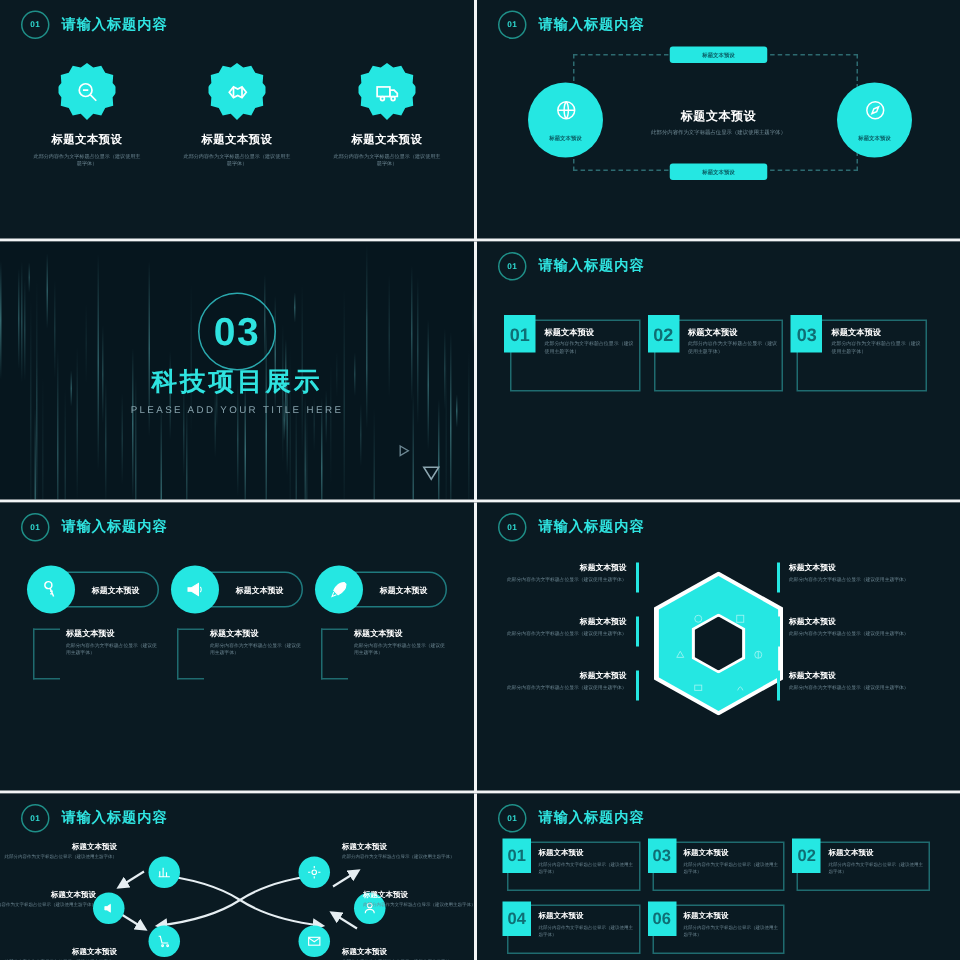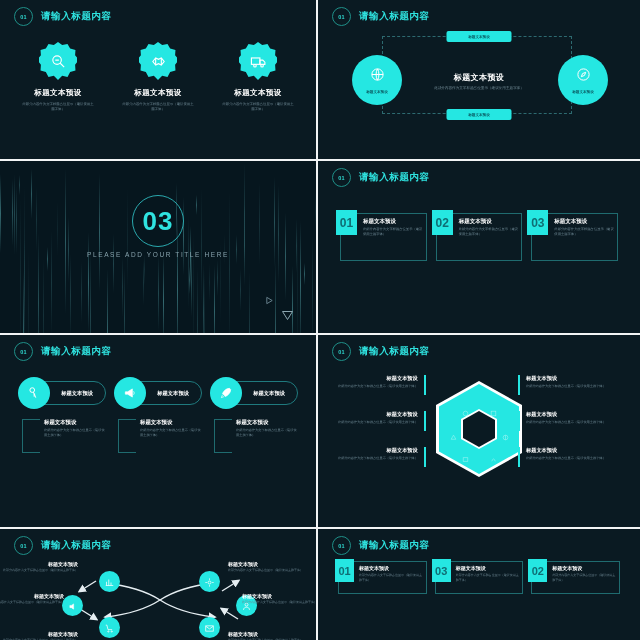--- a/index.html
+++ b/index.html
@@ -337,20 +337,21 @@
         <div class="s3-streak" style="left: 224px; top: 72.533px; height: 31.6209px; bottom: auto; background: linear-gradient(rgba(60, 200, 210, 0), rgba(120, 230, 235, 0.06), rgba(60, 200, 210, 0));"></div>
         <div class="s3-streak" style="left: 304px; top: 101.92px; height: 21.704px; bottom: auto; background: linear-gradient(rgba(60, 200, 210, 0), rgba(120, 230, 235, 0.34), rgba(60, 200, 210, 0));"></div>
         <div class="s3-streak" style="left: 14px; top: 12.6089px; height: 81.3645px; bottom: auto; background: linear-gradient(rgba(60, 200, 210, 0), rgba(120, 230, 235, 0.23), rgba(60, 200, 210, 0));"></div>
         <div class="s3-streak" style="left: 16px; top: 25.2787px; height: 67.8877px; bottom: auto; background: linear-gradient(rgba(60, 200, 210, 0), rgba(120, 230, 235, 0.2), rgba(60, 200, 210, 0));"></div>
         <div class="s3-streak" style="left: 249px; top: 111.049px; height: 129.01px; bottom: auto; background: linear-gradient(rgba(60, 200, 210, 0), rgba(120, 230, 235, 0.18), rgba(60, 200, 210, 0));"></div>
       </div>
     <div class="s3-core">
       <div class="s3-circ">
         <span class="s3-num">03</span>
       </div>
+      <div class="s3-title">科技项目展示</div>
       <div class="s3-sub">PLEASE ADD YOUR TITLE HERE</div>
     </div>
     <div class="s3-tri" style="right:42px;bottom:28px;">
       <svg width="9" height="9" viewBox="0 0 10 10" fill="none" stroke="#6d8894" stroke-width="1">
           <path d="M2 1.5 L8 5 L2 8.5 Z"></path>
         </svg>
     </div>
     <div class="s3-tri" style="right:22px;bottom:12px;">
       <svg width="13" height="11" viewBox="0 0 13 11" fill="none" stroke="#8ca6b0" stroke-width="1">
           <path d="M1.5 1.5 L11.5 1.5 L6.5 9.5 Z"></path>
@@ -637,16 +638,30 @@
           <div class="d">此部分内容作为文字标题占位显示（建议使用主题字体）</div>
         </div>
       </div>
       <div class="s8-card">
         <div class="s8-sq">02</div>
         <div class="s8-txt">
           <div class="t">标题文本预设</div>
           <div class="d">此部分内容作为文字标题占位显示（建议使用主题字体）</div>
         </div>
       </div>
+      <div class="s8-card">
+        <div class="s8-sq">04</div>
+        <div class="s8-txt">
+          <div class="t">标题文本预设</div>
+          <div class="d">此部分内容作为文字标题占位显示（建议使用主题字体）</div>
+        </div>
+      </div>
+      <div class="s8-card">
+        <div class="s8-sq">06</div>
+        <div class="s8-txt">
+          <div class="t">标题文本预设</div>
+          <div class="d">此部分内容作为文字标题占位显示（建议使用主题字体）</div>
+        </div>
+      </div>
     </div>
   </div>
 
 </div>
 
 </body></html>

